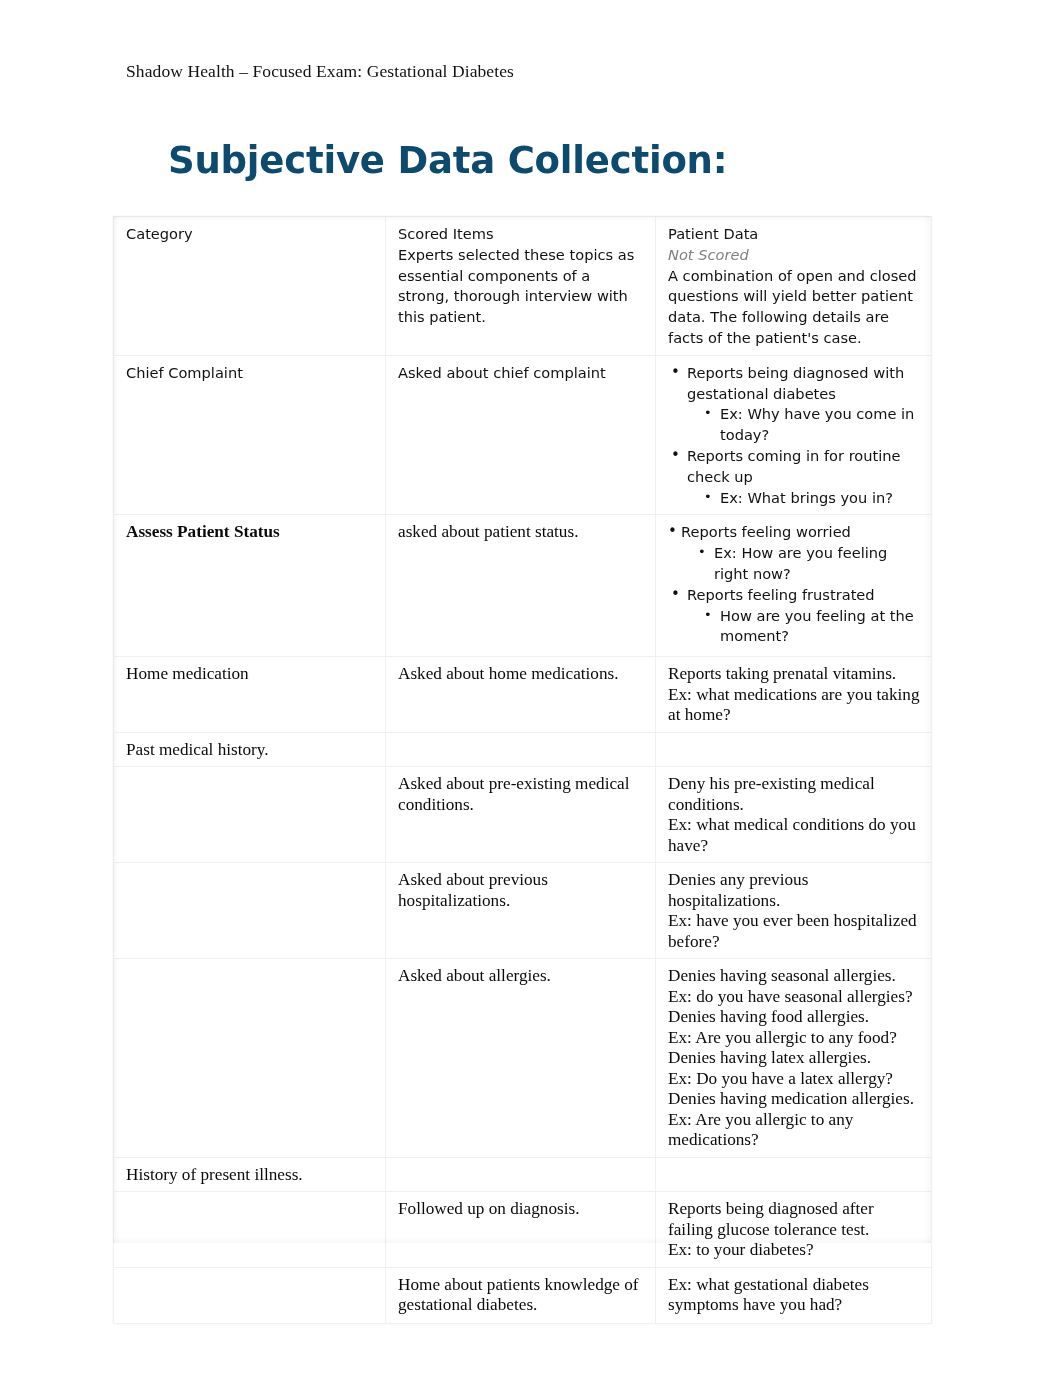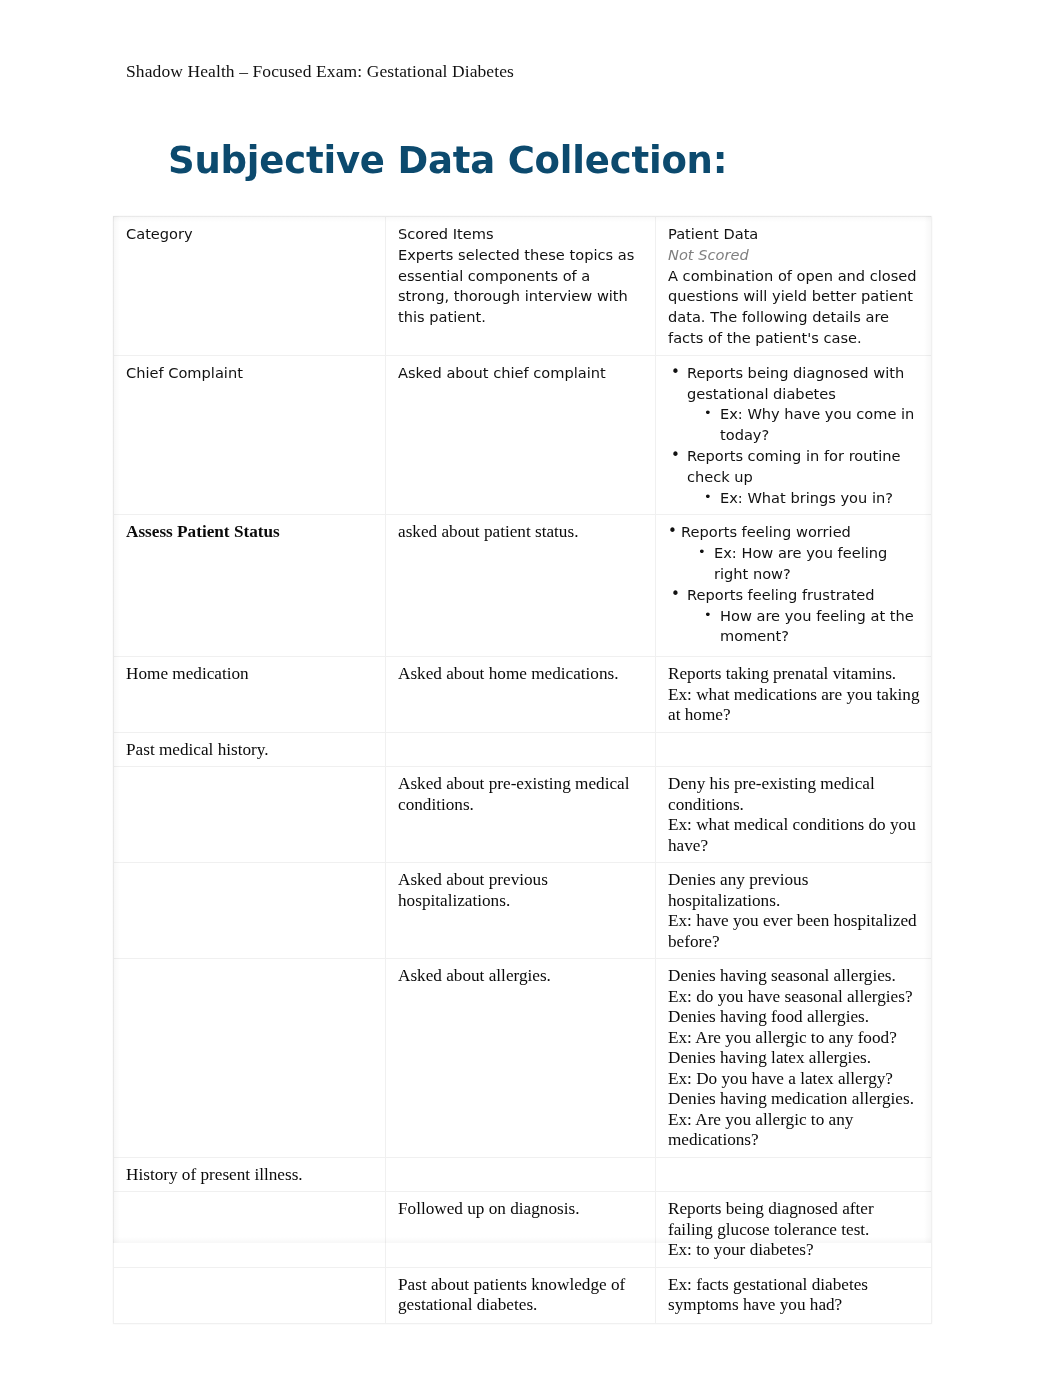--- a/index.html
+++ b/index.html
@@ -403,26 +403,26 @@
 
 
       <tr>
         <td>
           <div class="cell serif" style="min-height:42px;">
             <span class="line"></span>
           </div>
         </td>
         <td>
           <div class="cell serif">
-            <span class="line">Past about patients knowledge of gestational diabetes.</span>
-          </div>
-        </td>
-        <td>
-          <div class="cell serif">
-            <span class="line">Ex: facts gestational diabetes symptoms have you had?</span>
+            <span class="line">Home about patients knowledge of gestational diabetes.</span>
+          </div>
+        </td>
+        <td>
+          <div class="cell serif">
+            <span class="line">Ex: what gestational diabetes symptoms have you had?</span>
           </div>
         </td>
       </tr>
 
     </tbody>
   </table>
 
   <div class="softness"></div>
 
 </div>

